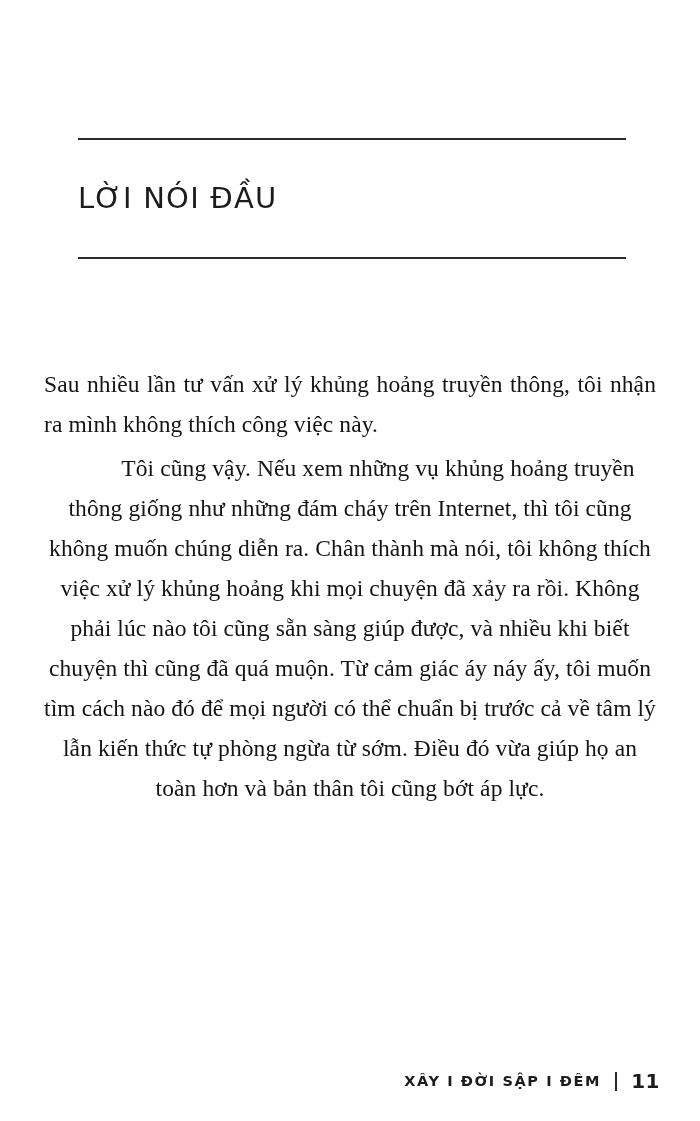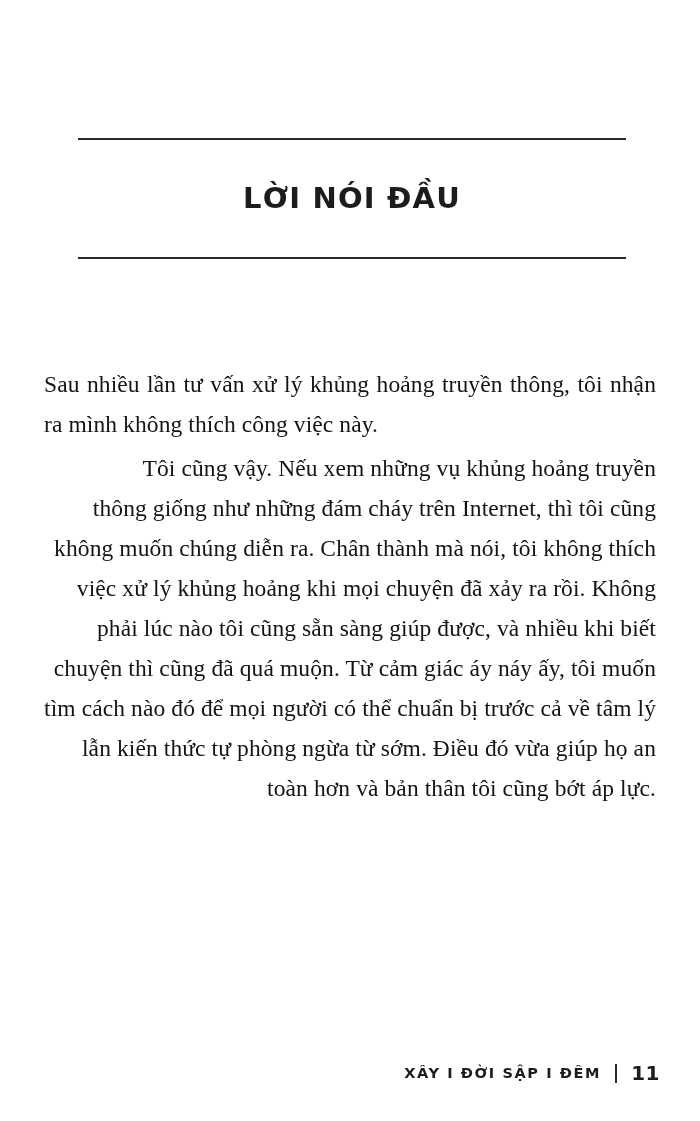--- a/index.html
+++ b/index.html
@@ -28,23 +28,22 @@
     left: 78px;
     top: 138px;
     width: 548px;
   }
   .rule {
     height: 2px;
     background: #2a2a2a;
     width: 100%;
   }
   .chapter-title {
-    text-align: center;
     font-family: "DejaVu Sans", "Liberation Sans", sans-serif;
-    font-weight: bold;
+    font-weight: normal;
     font-size: 29px;
     letter-spacing: 1.2px;
     color: #1c1c1c;
     padding: 24px 0 22px 0;
     line-height: 1.1;
   }
 
   
   .body-copy {
     position: absolute;
@@ -58,29 +57,29 @@
     color: #141414;
     letter-spacing: 0.1px;
   }
   .body-copy p {
     margin: 4px;
   }
   .body-copy p.indent {
     text-indent: 56px;
   }
   .body-copy p:last-child {
-    text-align: right;
+    text-align: center;
   }
 
   
   .footer {
     position: absolute;
     left: 0;
     right: 0;
-    bottom: 36px;
+    bottom: 28px;
     height: 48px;
   }
   .footer-inner {
     position: absolute;
     right: 40px;
     bottom: 0;
     display: flex;
     align-items: center;
     gap: 14px;
     font-family: "DejaVu Sans", "Liberation Sans", sans-serif;

